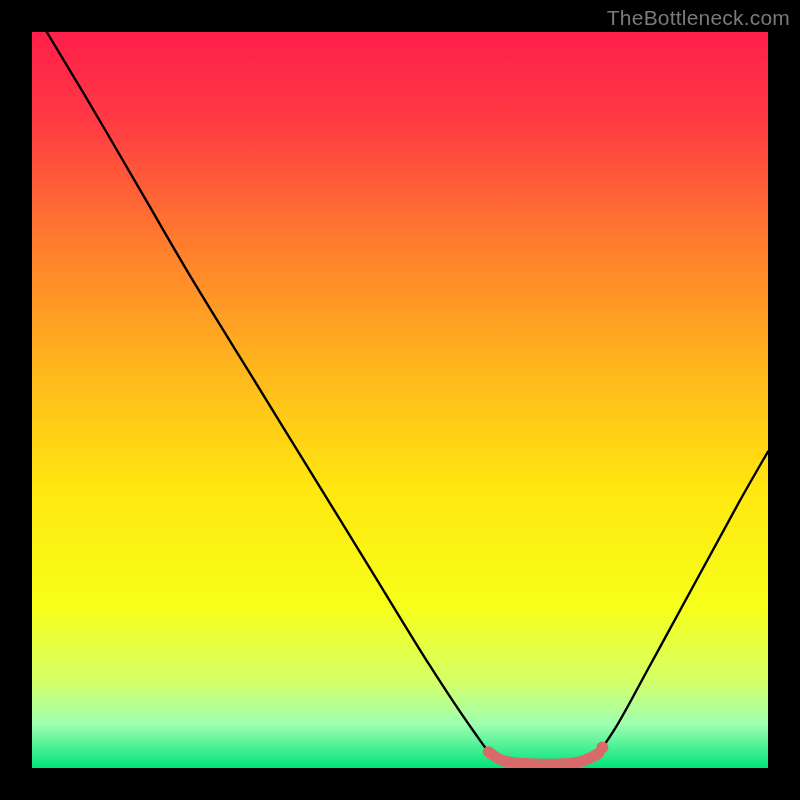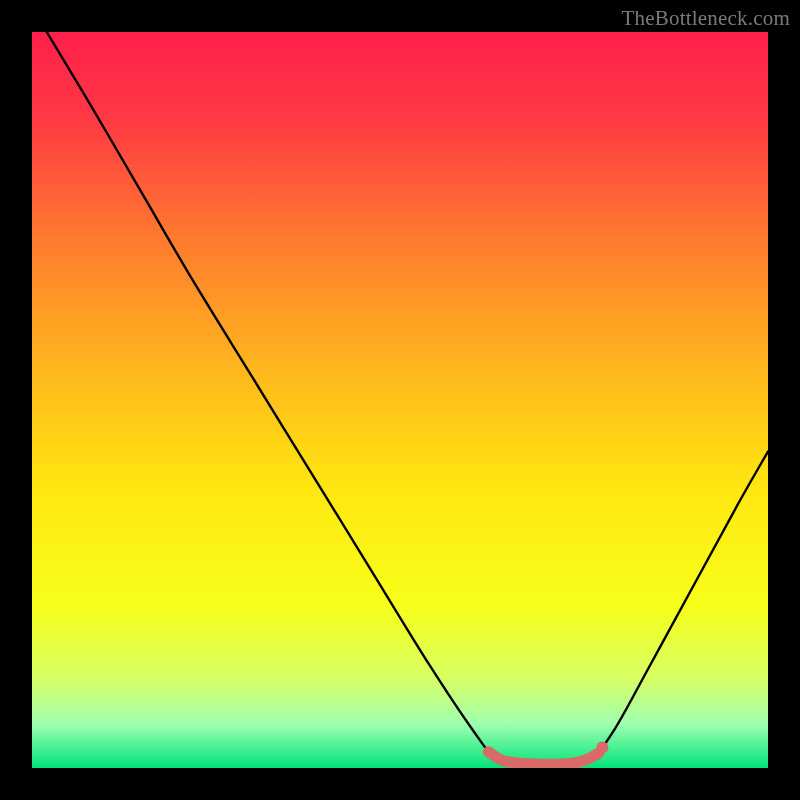--- a/index.html
+++ b/index.html
@@ -27,21 +27,20 @@
   }
   .watermark {
     position: absolute;
     top: 6px;
     right: 10px;
     color: #7a7a7a;
     font-size: 21px;
     font-weight: 500;
     letter-spacing: 0.2px;
     z-index: 10;
-    font-family: Liberation Serif, serif;
   }
   svg { display: block; }
 </style>
 </head>
 <body>
 
 <div class="frame">
   <div class="watermark">TheBottleneck.com</div>
   <div class="plot-area">
     <svg id="chart-svg" width="736" height="736" viewBox="0 0 736 736" preserveAspectRatio="none">

